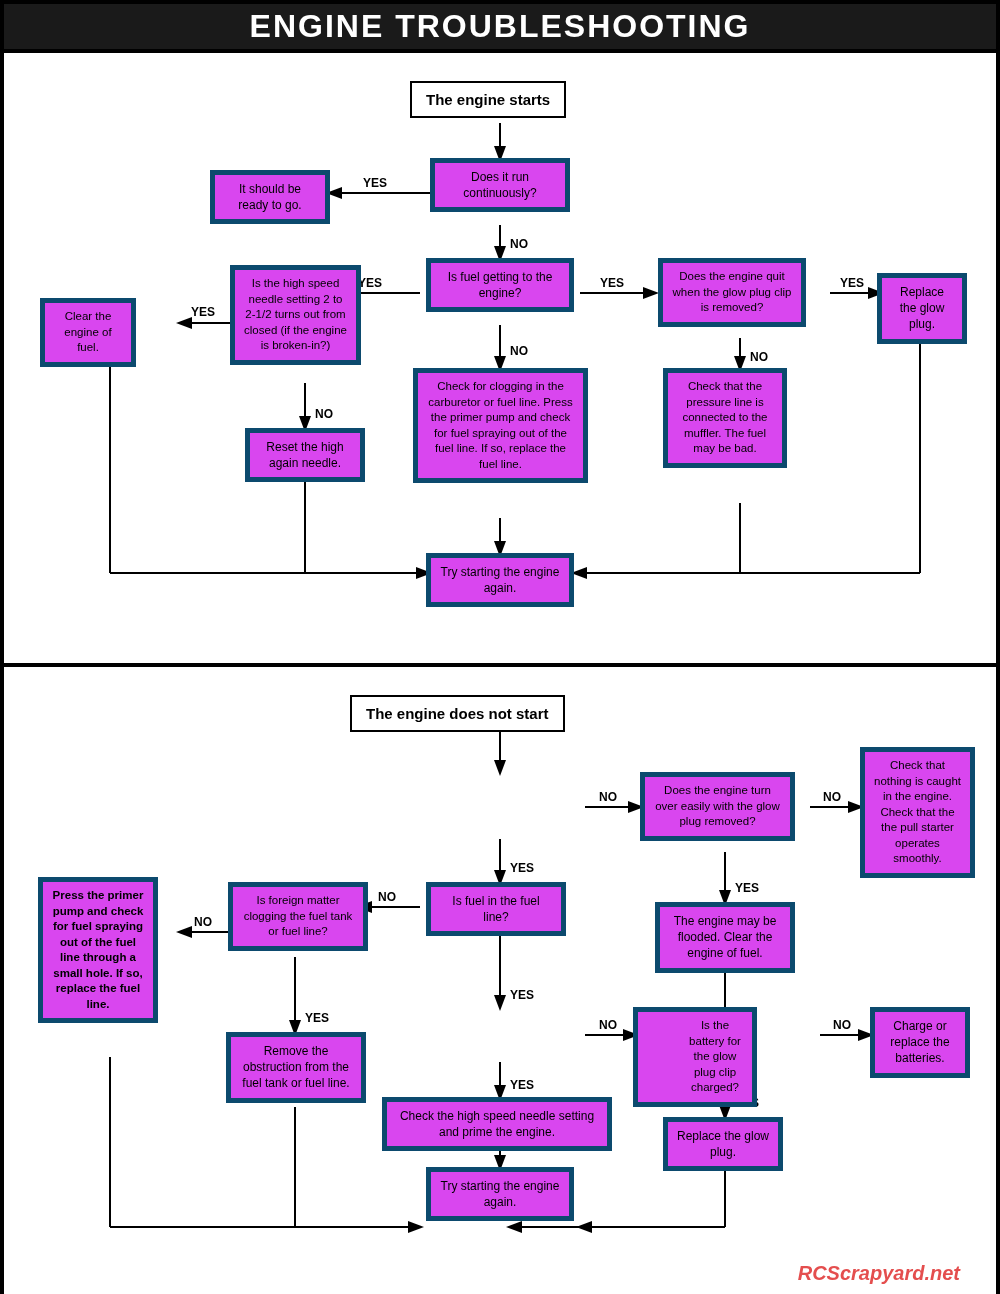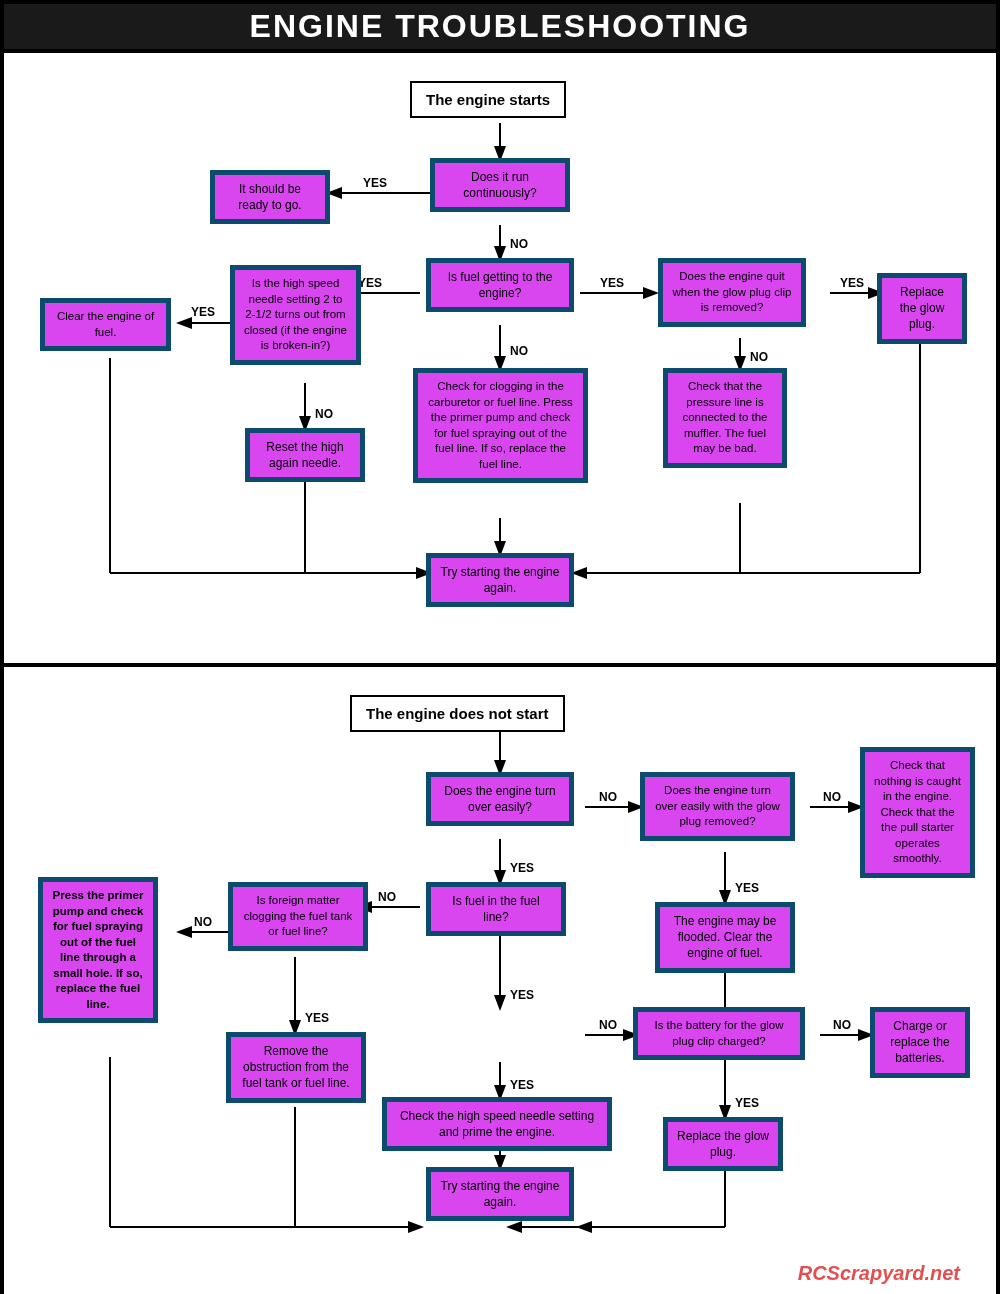--- a/index.html
+++ b/index.html
@@ -173,21 +173,21 @@
     <div class="box" style="width:131px; left:210px; top:175px; font-size:11.5px;margin-top:27px;">
       <span>Is the high
 speed needle
 setting 2 to
 2-1/2 turns out
 from closed (if
 the engine is
 broken-in?)</span>
     </div>
 
-    <div class="box" style="width:131px; left:20px; top:235px; font-size:11.5px;">
+    <div class="box" style="width:96px; left:20px; top:235px; font-size:11.5px;">
       <span>Clear the engine
 of fuel.</span>
     </div>
 
     <div class="box" style="width:120px; left:225px; top:365px; font-size:12px;">
       <span>Reset the high
 again needle.</span>
     </div>
 
     <div class="box" style="width:148px; left:406px; top:195px; font-size:12px;">
@@ -295,24 +295,20 @@
 
       <line x1="705" y1="495" x2="705" y2="550" stroke="#000" stroke-width="2"></line>
       <line x1="705" y1="550" x2="560" y2="550" stroke="#000" stroke-width="2" marker-end="url(#arrow2)"></line>
 
     </svg>
 
     <div class="box-title" style="position:absolute; left:330px; top:18px;">
       <span>The engine does not start</span>
     </div>
 
-    <div class="box" style="width:148px; left:406px; top:95px; font-size:12px;">
-      <span>Does the engine
-turn over easily?</span>
-    </div>
 
     <div class="box" style="width:155px; left:620px; top:95px; font-size:11.5px;">
       <span>Does the engine
 turn over easily
 with the glow
 plug removed?</span>
     </div>
 
     <div class="box" style="width:115px; left:840px; top:70px; font-size:11.5px;">
       <span>Check that
@@ -356,21 +352,21 @@
     </div>
 
     <div class="box" style="width:140px; left:206px; top:355px; font-size:12px;">
       <span>Remove the
 obstruction from
 the fuel tank or
 fuel line.</span>
     </div>
 
 
-    <div class="box" style="width:172px; left:613px; top:330px; font-size:11.5px;">
+    <div class="box" style="width:124px; left:613px; top:330px; font-size:11.5px;padding-left:48px;">
       <span>Is the battery for
 the glow plug
 clip charged?</span>
     </div>
 
     <div class="box" style="width:100px; left:850px; top:330px; font-size:12px;">
       <span>Charge or
 replace the
 batteries.</span>
     </div>

